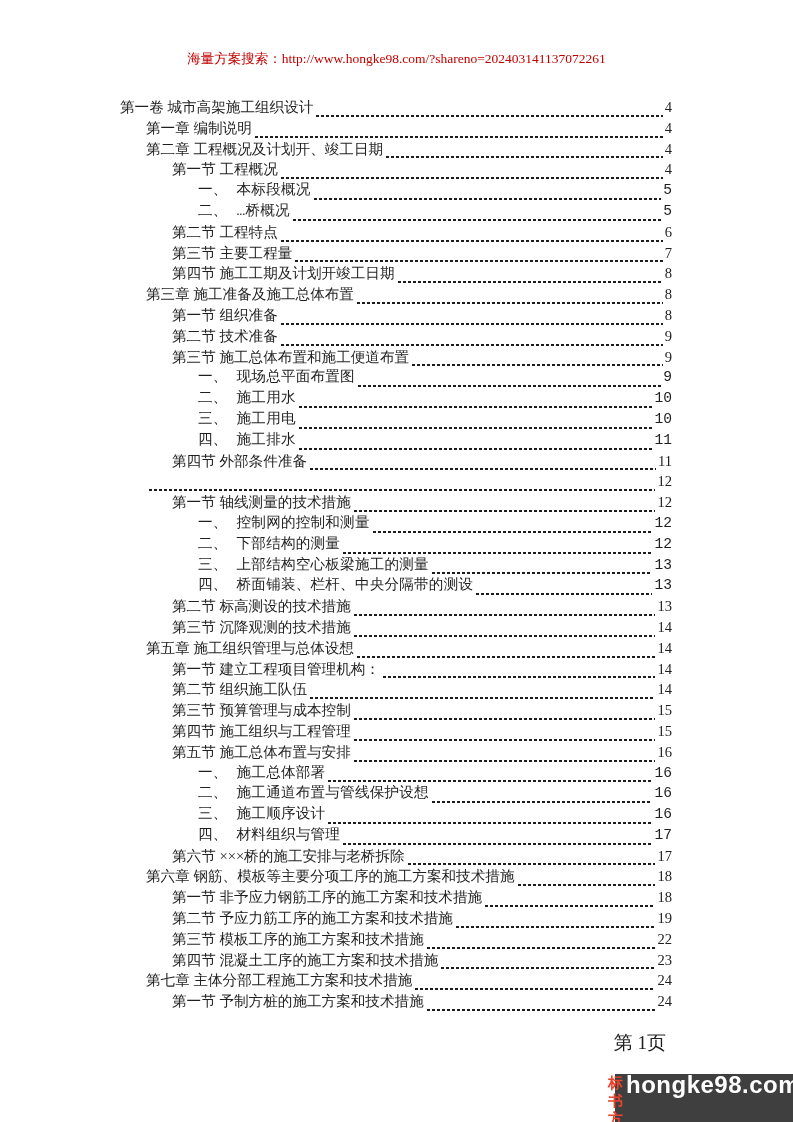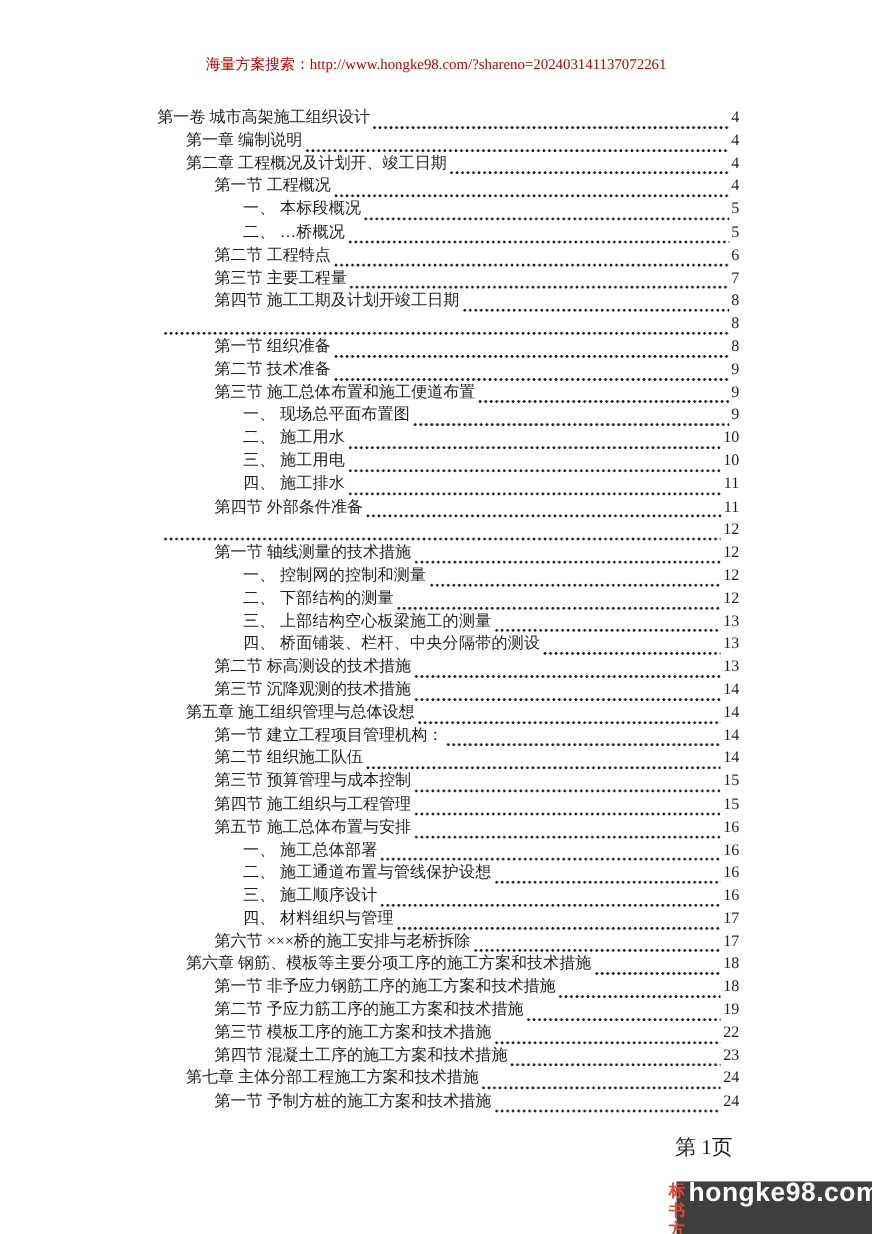--- a/index.html
+++ b/index.html
@@ -23,25 +23,25 @@
   .toc{
     position:absolute;top:97px;left:120px;right:121px;
   }
   .toc-row{
     display:flex;
     height:20.8px;
     line-height:20.8px;
     font-size:14.6px;
     color:#1f1f1f;
   }
-  .toc-row .toc-title{white-space:pre;margin-left:23px;}
+  .toc-row .toc-title{white-space:pre;}
   .lvl0{padding-left:0;}
   .lvl1{padding-left:26px;}
   .lvl2{padding-left:52px;}
-  .lvl3{padding-left:78px;}
+  .lvl3{padding-left:78px;font-family:Liberation Mono, monospace;}
   .lvl3 .toc-title{letter-spacing:0.2px;}
   .leader{
     flex:1;
     height:14px;
     align-self:flex-end;
     margin:0 2px;
     background:radial-gradient(circle, #1c1c1c 1.15px, transparent 1.5px) 0 bottom/5px 4px repeat-x;
   }
   .toc-page{white-space:pre;}
   
@@ -129,20 +129,21 @@
       <span class="toc-page">7</span>
     </div>
 
     <div class="toc-row lvl2">
       <span class="toc-title">第四节 施工工期及计划开竣工日期</span>
       <span class="leader"></span>
       <span class="toc-page">8</span>
     </div>
 
     <div class="toc-row lvl1">
+      <span class="toc-title">第三章 施工准备及施工总体布置</span>
       <span class="leader"></span>
       <span class="toc-page">8</span>
     </div>
 
     <div class="toc-row lvl2">
       <span class="toc-title">第一节 组织准备</span>
       <span class="leader"></span>
       <span class="toc-page">8</span>
     </div>
 

